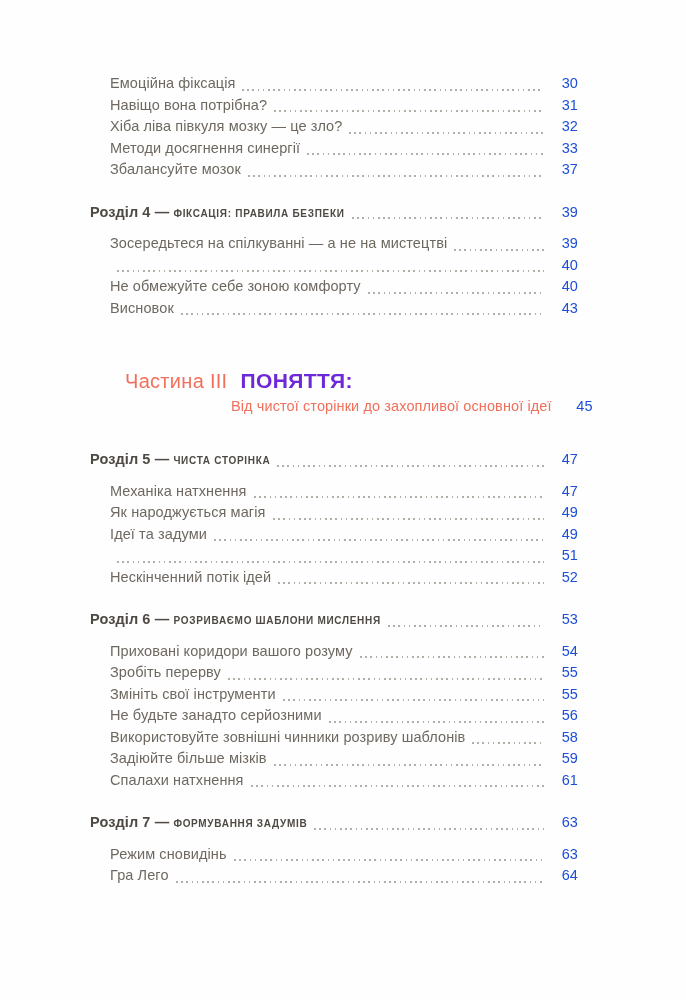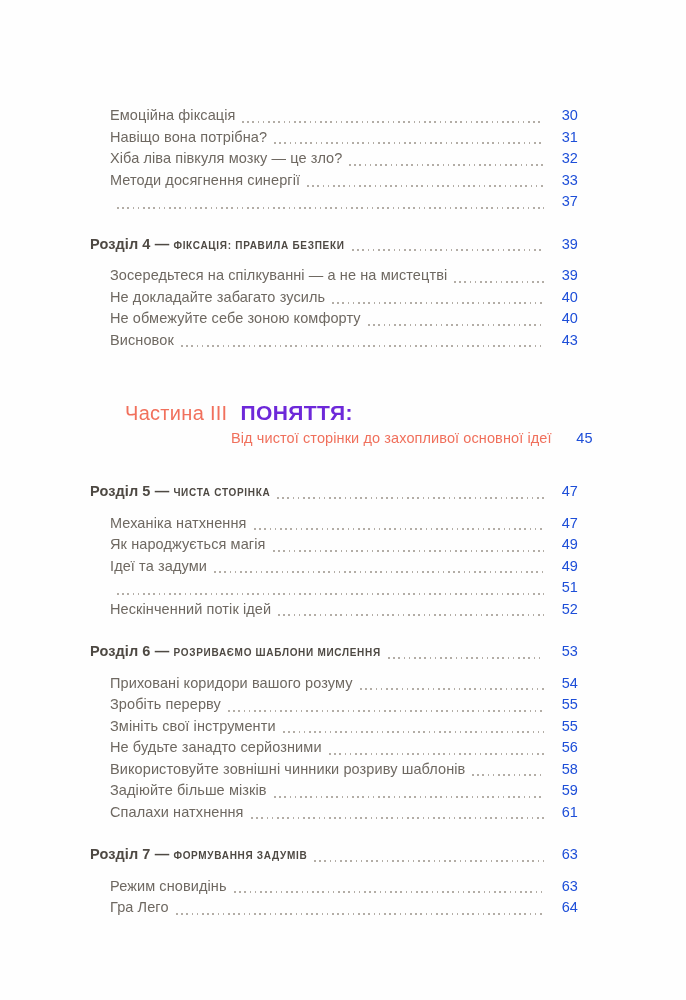--- a/index.html
+++ b/index.html
@@ -5,21 +5,21 @@
   html, body { margin: 0; padding: 0; }
   body {
     width: 686px; height: 1000px;
     background: #fefefe;
     font-family: "Liberation Sans", "DejaVu Sans", sans-serif;
     overflow: hidden;
   }
   .page {
     box-sizing: border-box;
     width: 686px; height: 1000px;
-    padding: 105px 108px 0 90px;
+    padding: 73px 108px 0 90px;
     position: relative;
   }
   .row {
     display: flex;
     align-items: baseline;
     line-height: 21.5px;
     font-size: 14.5px;
     color: #6e6861;
     letter-spacing: 0.1px;
     white-space: nowrap;
@@ -108,36 +108,36 @@
       <span class="label">Хіба ліва півкуля мозку — це зло?</span>
       <span class="leader"></span>
       <span class="num">32</span>
     </div>
     <div class="row entry">
       <span class="label">Методи досягнення синергії</span>
       <span class="leader"></span>
       <span class="num">33</span>
     </div>
     <div class="row entry">
+      <span class="label">Збалансуйте мозок</span>
       <span class="leader"></span>
       <span class="num">37</span>
     </div>
 
     <div class="row chapter">
       <span class="label"><span class="ch-prefix">Розділ 4 — </span><span class="ch-title">Фіксація: правила безпеки</span></span>
       <span class="leader"></span>
       <span class="num">39</span>
     </div>
     <div class="row entry">
       <span class="label">Зосередьтеся на спілкуванні — а не на мистецтві</span>
       <span class="leader"></span>
       <span class="num">39</span>
     </div>
     <div class="row entry">
-      <span class="label">Не докладайте забагато зусиль</span>
       <span class="leader"></span>
       <span class="num">40</span>
     </div>
     <div class="row entry">
       <span class="label">Не обмежуйте себе зоною комфорту</span>
       <span class="leader"></span>
       <span class="num">40</span>
     </div>
     <div class="row entry">
       <span class="label">Висновок</span>

